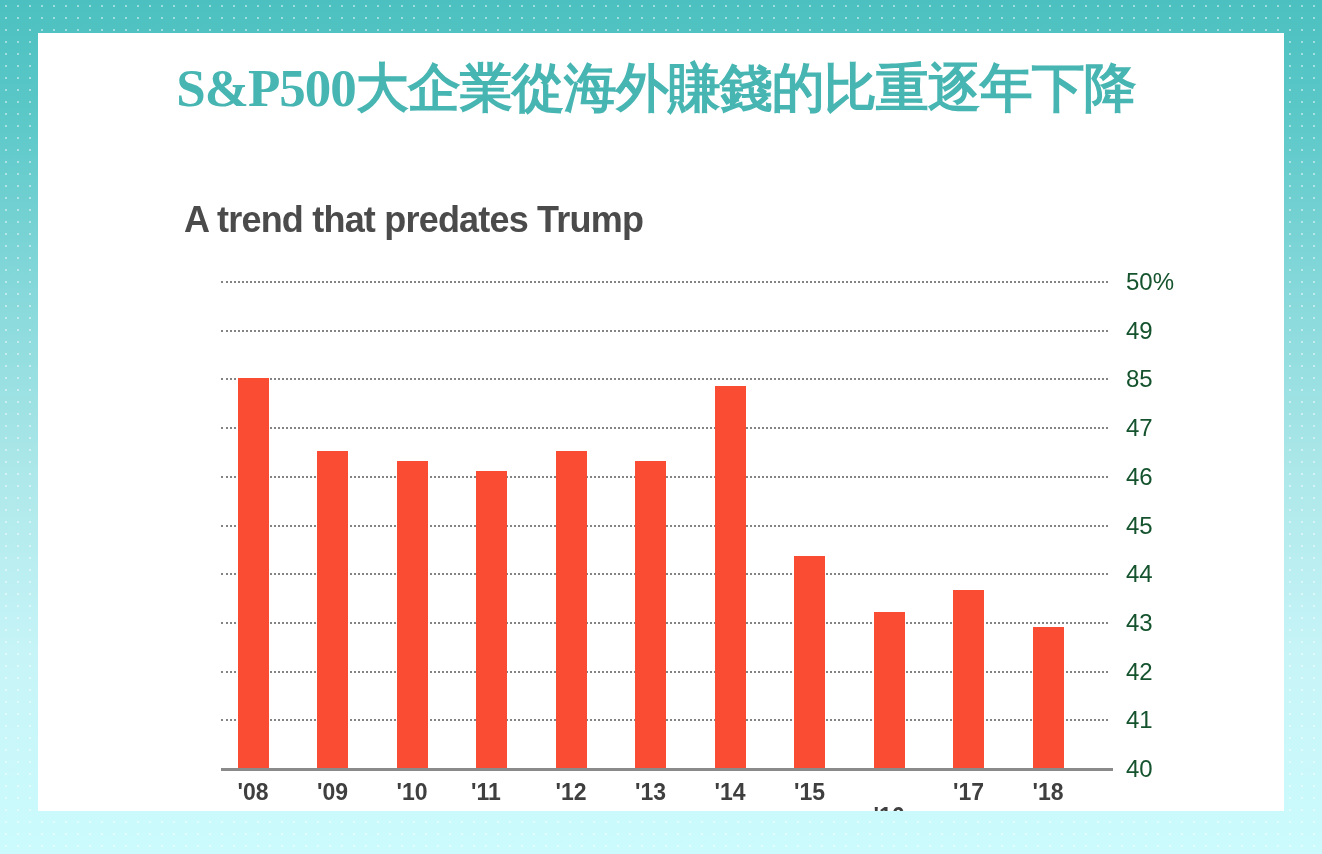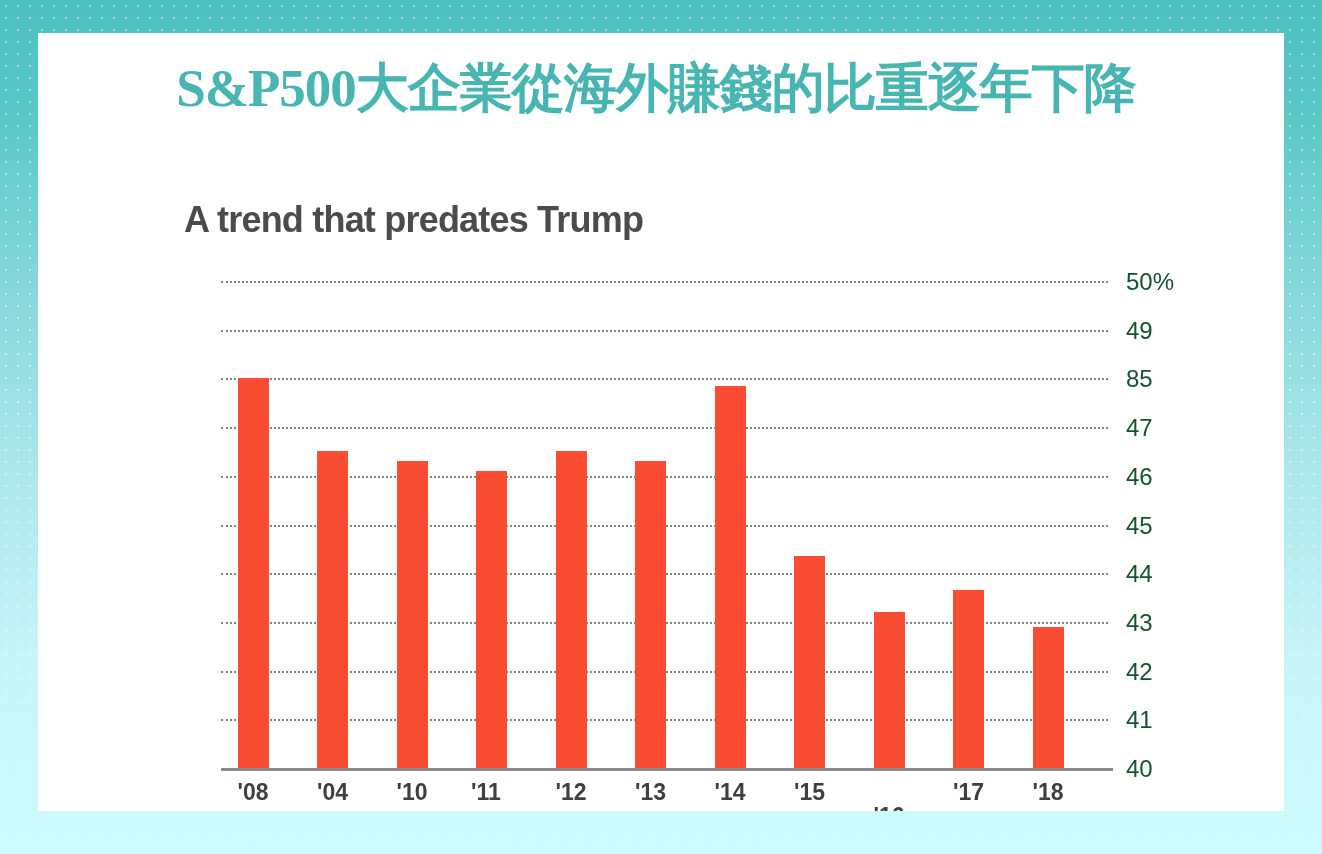--- a/index.html
+++ b/index.html
@@ -203,21 +203,21 @@
             <div class="bar" style="left: 573px; height: 211.845px; background: rgb(250, 75, 51);"></div>
             <div class="bar" style="left: 652.5px; height: 155.84px; background: rgb(250, 75, 51);"></div>
             <div class="bar" style="left: 732px; height: 177.755px; background: rgb(250, 75, 51);"></div>
             <div class="bar" style="left: 811.5px; height: 141.23px; background: rgb(250, 75, 51);"></div>
           </div>
       </div>
 
       <div id="axis-line"></div>
       <div id="xticks">
           <div class="xtick" style="left: 185px;">'08</div>
-          <div class="xtick" style="left: 264.5px;">'04</div>
+          <div class="xtick" style="left: 264.5px;">'09</div>
           <div class="xtick" style="left: 344px;">'10</div>
           <div class="xtick" style="left: 418px;">'11</div>
           <div class="xtick" style="left: 503px;">'12</div>
           <div class="xtick" style="left: 582.5px;">'13</div>
           <div class="xtick" style="left: 662px;">'14</div>
           <div class="xtick" style="left: 741.5px;">'15</div>
           <div class="xtick" style="left: 821px; margin-top: 24px;">'16</div>
           <div class="xtick" style="left: 900.5px;">'17</div>
           <div class="xtick" style="left: 980px;">'18</div>
         </div>

